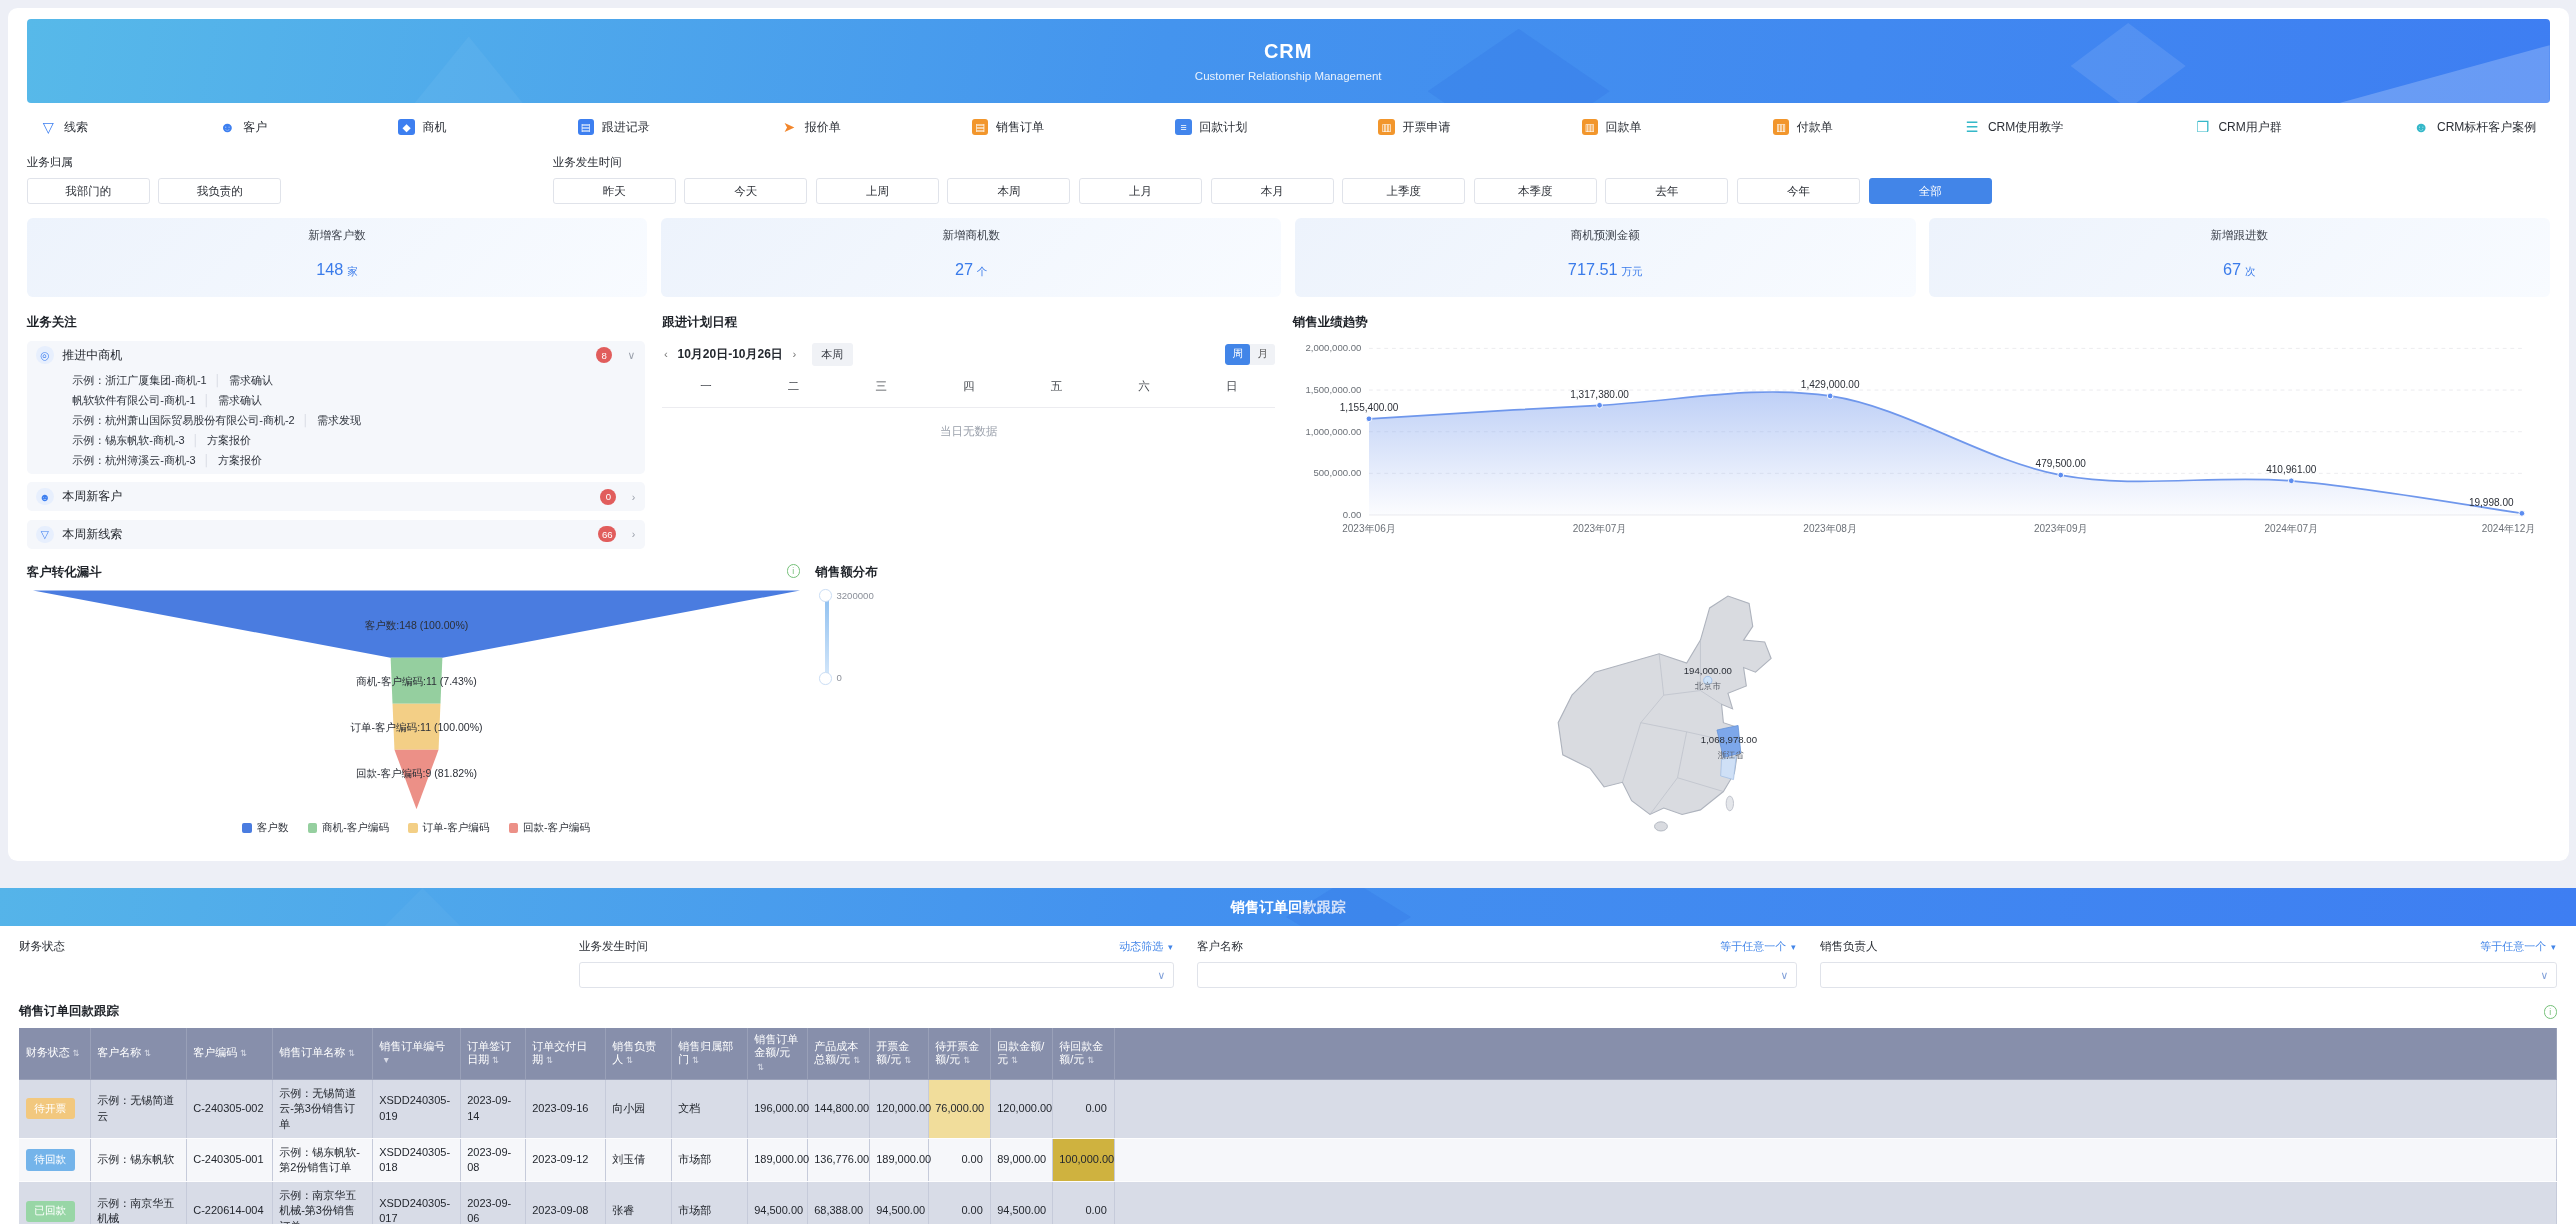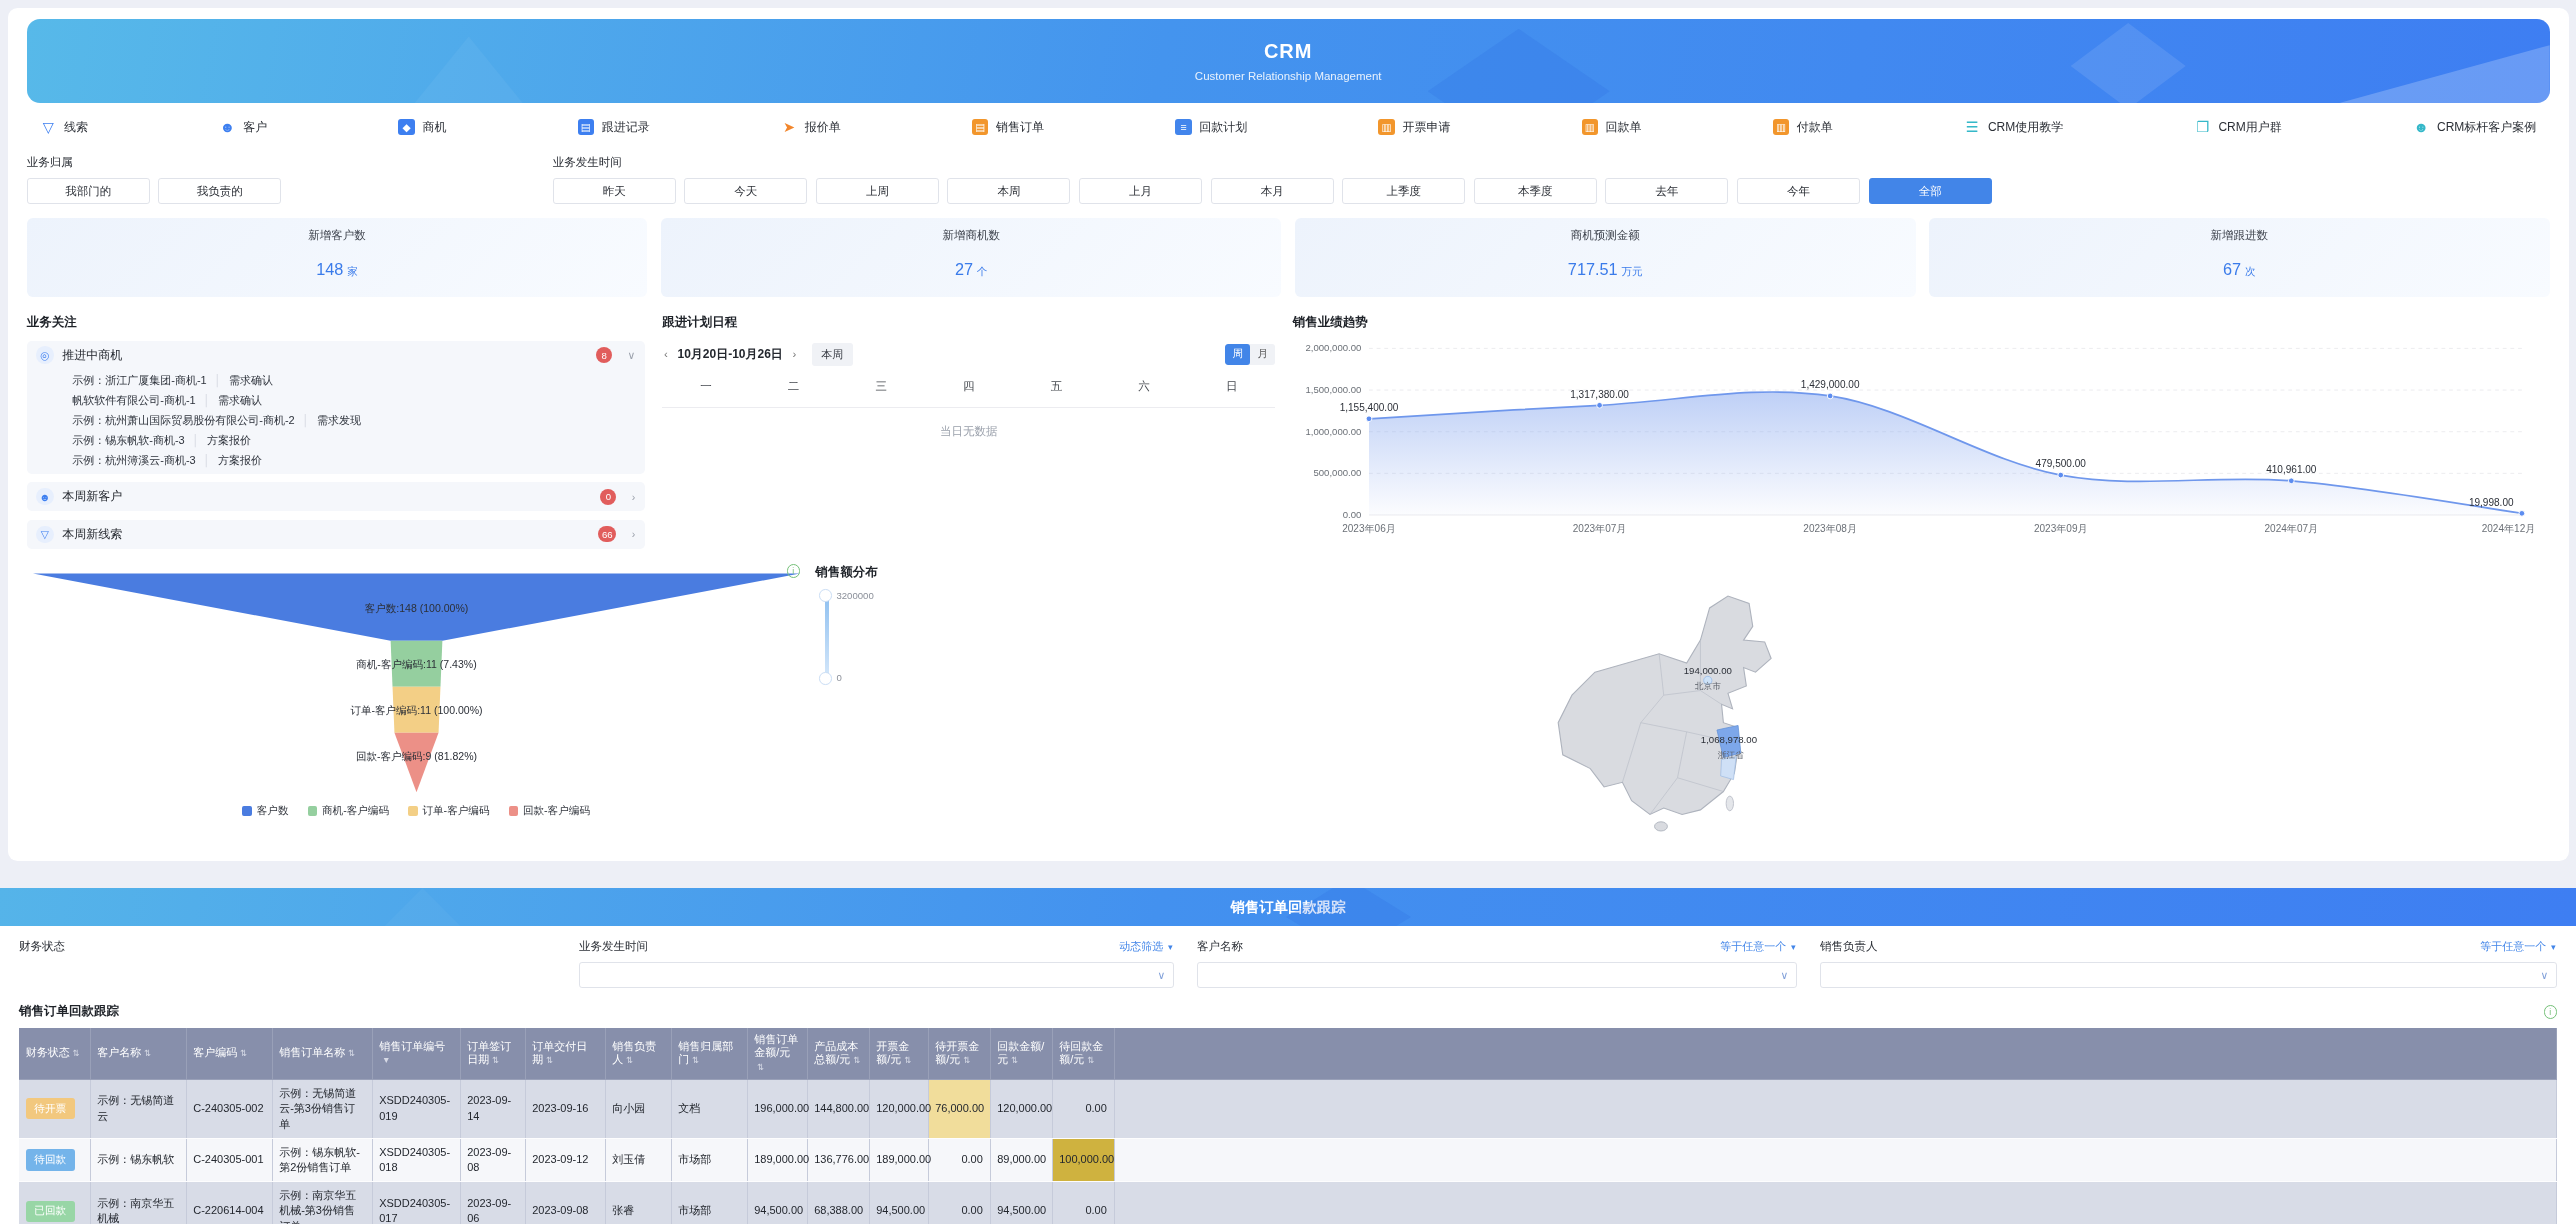--- a/index.html
+++ b/index.html
@@ -1,19 +1,19 @@
 <!DOCTYPE html>
 <html><head>
 <meta charset="utf-8">
 <style>
 *{margin:0;padding:0;box-sizing:border-box;}
 html,body{width:2576px;height:1225px;overflow:hidden;}
 body{background:#edeff6;font-family:"Liberation Sans","DejaVu Sans",sans-serif;font-size:11.5px;color:#333;position:relative;}
 .card1{position:absolute;left:7.7px;top:7.7px;width:2561px;background:#fff;border-radius:9.6px;padding:11.5px 19px 17.3px;}
-.banner{height:84px;border-radius:13px;background:linear-gradient(100deg,#57b9e9 0%,#4494ee 45%,#3e7ef2 100%);display:flex;flex-direction:column;align-items:center;justify-content:center;color:#fff;position:relative;overflow:hidden;}
+.banner{height:84px;border-radius:4px;background:linear-gradient(100deg,#57b9e9 0%,#4494ee 45%,#3e7ef2 100%);display:flex;flex-direction:column;align-items:center;justify-content:center;color:#fff;position:relative;overflow:hidden;}
 .deco{position:absolute;background:rgba(255,255,255,.10);}
 .deco.d1{left:317px;top:17.3px;width:250px;height:154px;clip-path:polygon(50% 0,100% 100%,0 100%);opacity:.5;}
 .deco.d2{left:1401px;top:9.6px;width:182px;height:125px;clip-path:polygon(50% 0,100% 50%,50% 100%,0 50%);background:rgba(40,100,220,.18);}
 .deco.d3{left:2044px;top:3.8px;width:115px;height:86px;clip-path:polygon(50% 0,100% 50%,50% 100%,0 50%);}
 .deco.d4{right:0;bottom:0;width:211px;height:58px;clip-path:polygon(100% 0,100% 100%,0 100%);background:rgba(255,255,255,.22);}
 .banner-title{font-size:20px;font-weight:bold;letter-spacing:1px;}
 .banner-sub{font-size:11.5px;opacity:.88;margin-top:6.7px;}
 .nav-row{display:flex;justify-content:space-between;align-items:center;padding:15.4px 13.4px 7.7px;}
 .nav-item{display:flex;align-items:center;gap:7.7px;cursor:pointer;}
 .nav-icon{font-size:14.4px;min-width:16.3px;text-align:center;line-height:16.3px;}
@@ -349,20 +349,21 @@
             <text x="559.6" y="206" text-anchor="middle" font-size="10.5" fill="#6b7077">2023年08月</text>
             <text x="800.4" y="206" text-anchor="middle" font-size="10.5" fill="#6b7077">2023年09月</text>
             <text x="1041.2" y="206" text-anchor="middle" font-size="10.5" fill="#6b7077">2024年07月</text>
             <text x="1268" y="206" text-anchor="middle" font-size="10.5" fill="#6b7077">2024年12月</text>
           </svg></div>
     </div>
   </div>
 
   <div class="bot-row">
     <div class="p-funnel">
+      <div class="panel-title">客户转化漏斗</div>
       <span class="info-icon">i</span>
       <svg width="779" height="232" viewBox="0 0 812 242" style="font-size:12px">
         <polygon points="6,10 806,10 433,80 379,80" fill="#4a7ce0"></polygon>
         <polygon points="379,80 433,80 431,128 381,128" fill="#95cf9f"></polygon>
         <polygon points="381,128 431,128 429,176 383,176" fill="#f3cf86"></polygon>
         <polygon points="383,176 429,176 406,238" fill="#ec9087"></polygon>
         <text x="406" y="50" text-anchor="middle" font-size="11" fill="#2c3038">客户数:148 (100.00%)</text>
         <text x="406" y="108" text-anchor="middle" font-size="11" fill="#2c3038">商机-客户编码:11 (7.43%)</text>
         <text x="406" y="156" text-anchor="middle" font-size="11" fill="#2c3038">订单-客户编码:11 (100.00%)</text>
         <text x="406" y="204" text-anchor="middle" font-size="11" fill="#2c3038">回款-客户编码:9 (81.82%)</text>

